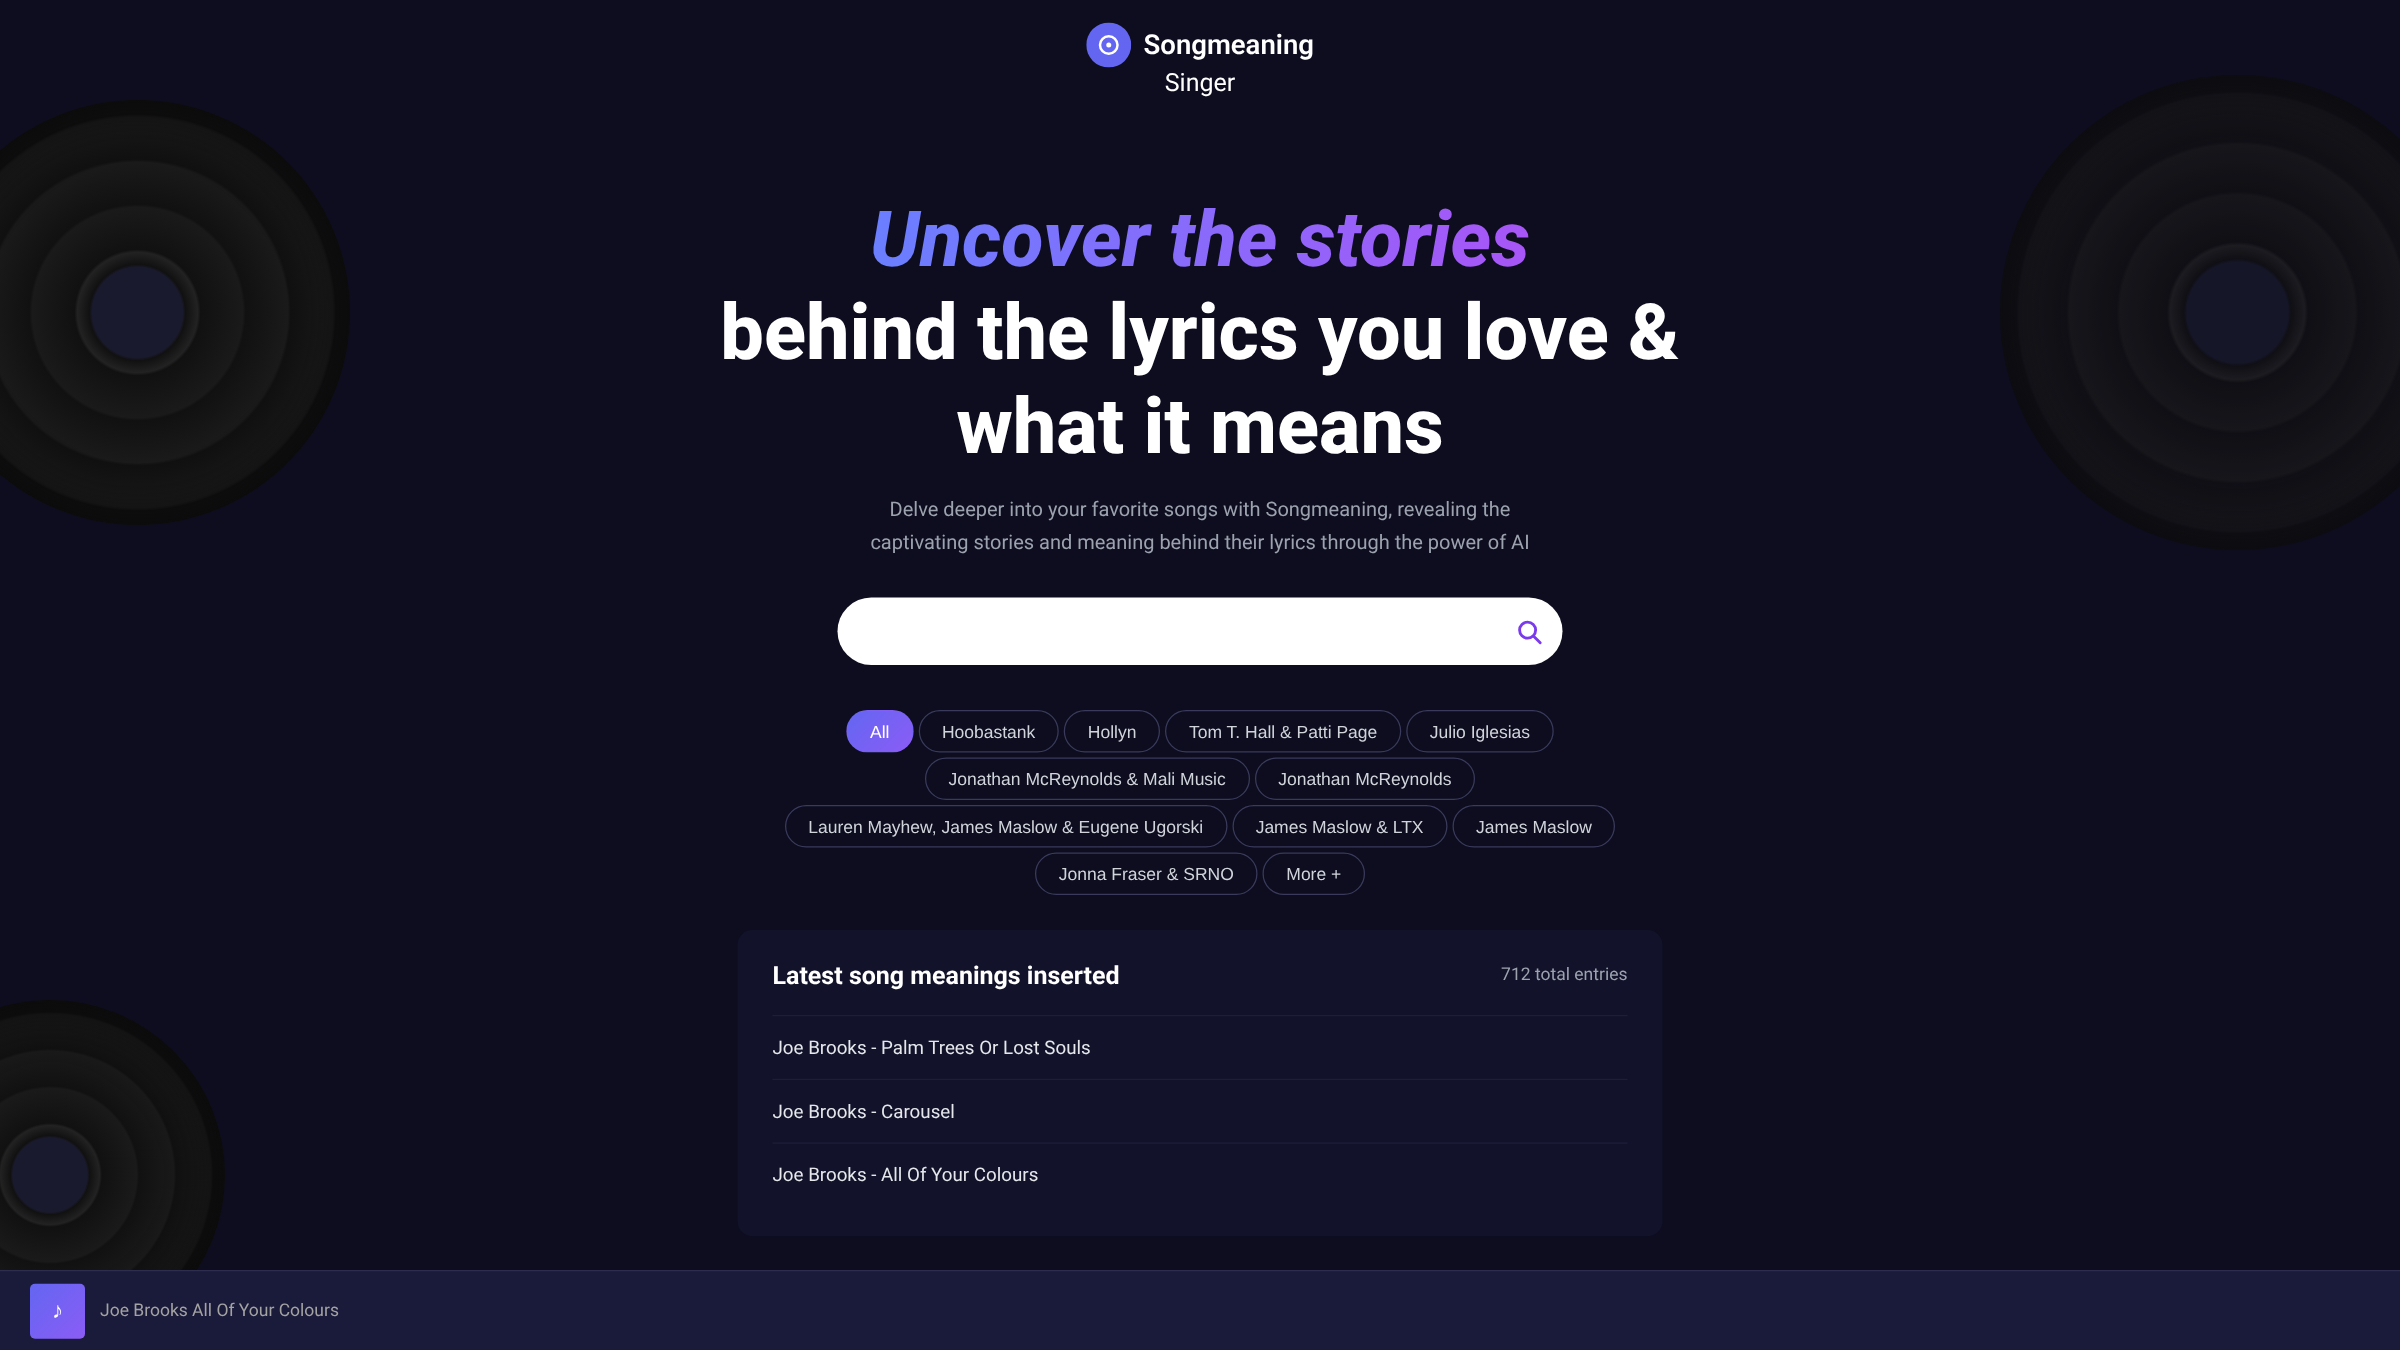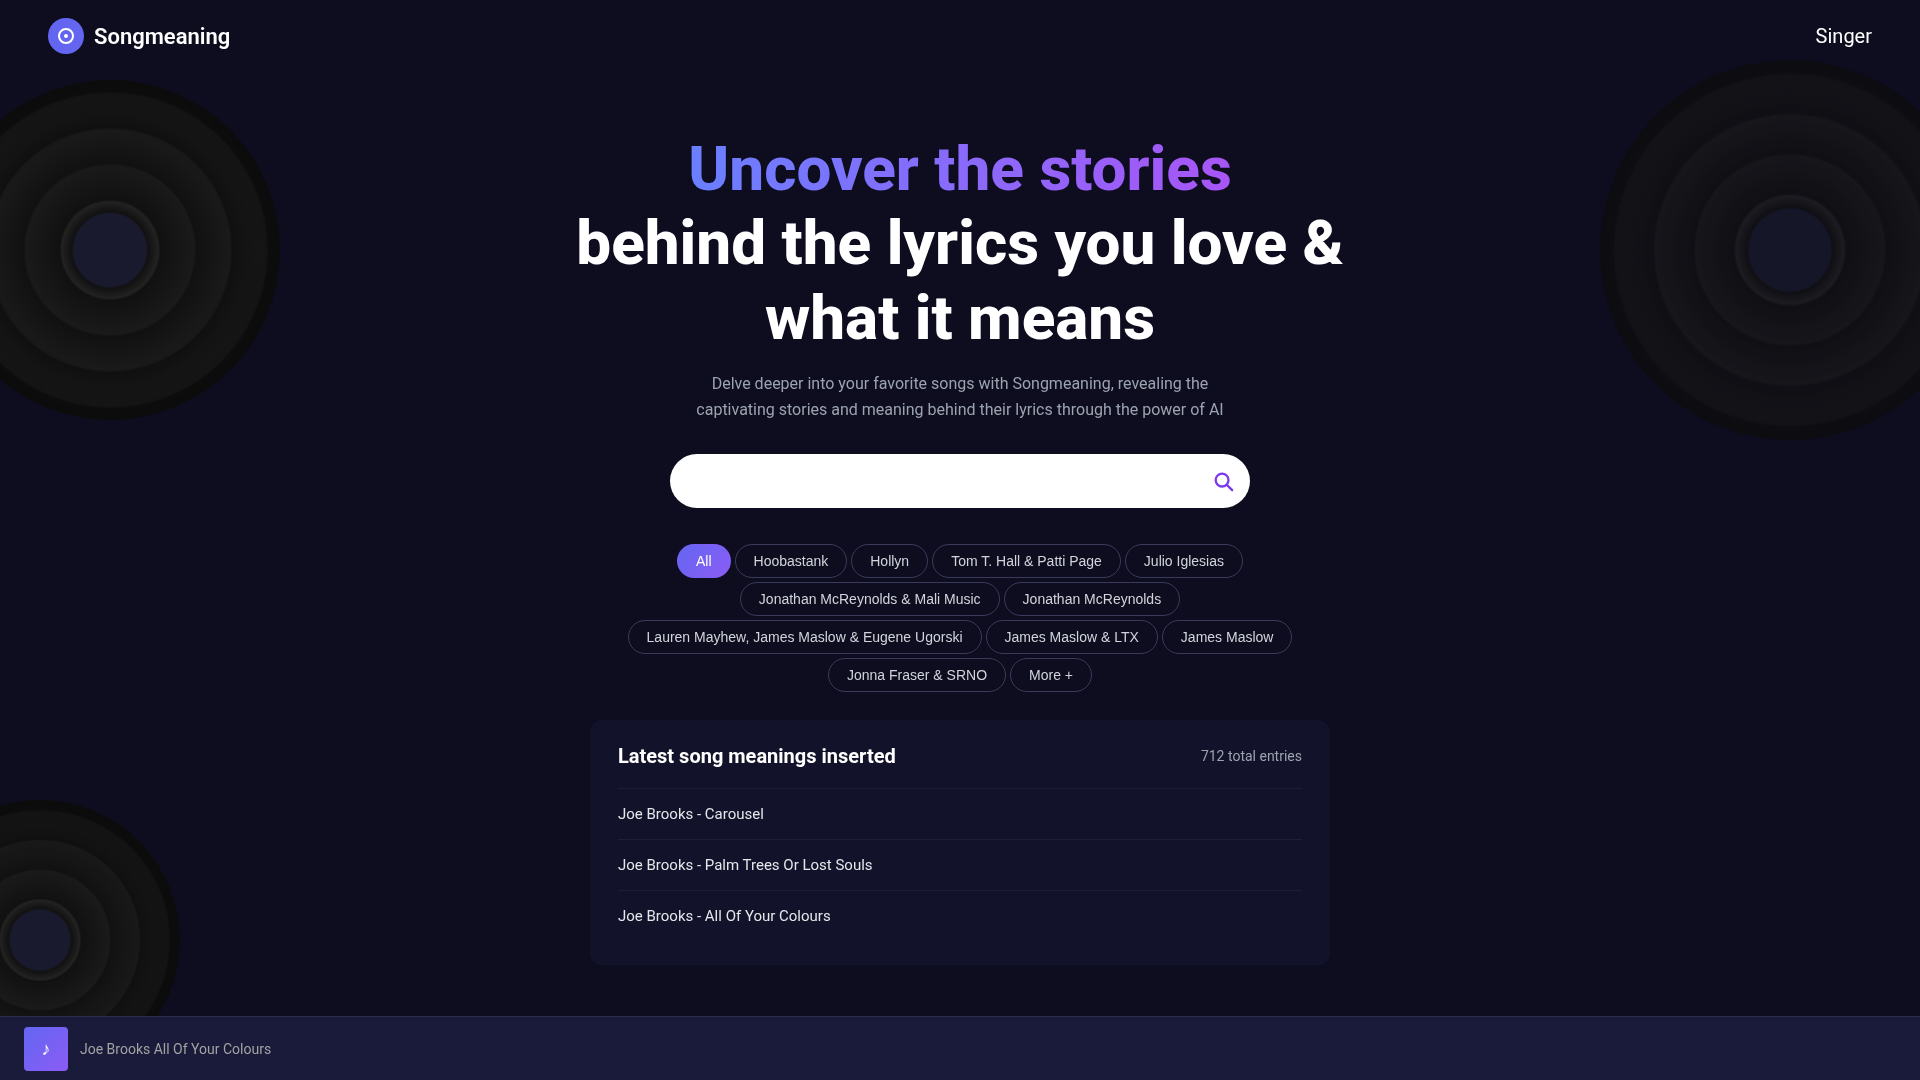--- a/index.html
+++ b/index.html
@@ -96,20 +96,21 @@
     }
 
     
     .navbar {
       position: relative;
       z-index: 10;
       display: flex;
       align-items: center;
       justify-content: space-between;
       padding: 18px 48px;
+      flex-direction: column;
     }
 
     .logo-container {
       display: flex;
       align-items: center;
       gap: 10px;
     }
 
     .logo-icon {
       width: 36px;
@@ -140,20 +141,21 @@
 
     .hero-title-gradient {
       font-size: 62px;
       font-weight: 800;
       background: linear-gradient(90deg, #6a7fff, #a855f7);
       -webkit-background-clip: text;
       -webkit-text-fill-color: transparent;
       background-clip: text;
       line-height: 1.2;
       text-align: center;
+      font-style: italic;
     }
 
     .hero-title-plain {
       font-size: 62px;
       font-weight: 800;
       color: #ffffff;
       line-height: 1.2;
       text-align: center;
     }
 
@@ -357,22 +359,22 @@
       <button class="tag">More +</button>
     </div>
 
   <div class="songs-table">
     <div class="table-header">
       <span class="table-title">Latest song meanings inserted</span>
       <span class="table-count">712 total entries</span>
     </div>
     <div>
 
-    <div class="song-row">Joe Brooks - Carousel</div>
-        <div class="song-row">Joe Brooks - Palm Trees Or Lost Souls</div>
+    <div class="song-row">Joe Brooks - Palm Trees Or Lost Souls</div>
+        <div class="song-row">Joe Brooks - Carousel</div>
         <div class="song-row">Joe Brooks - All Of Your Colours</div>
       </div>
   </div>
 </div>
 
 <div class="player-bar">
   <div class="player-track-info">
     <div class="player-thumb">
       <span>♪</span>
     </div>

